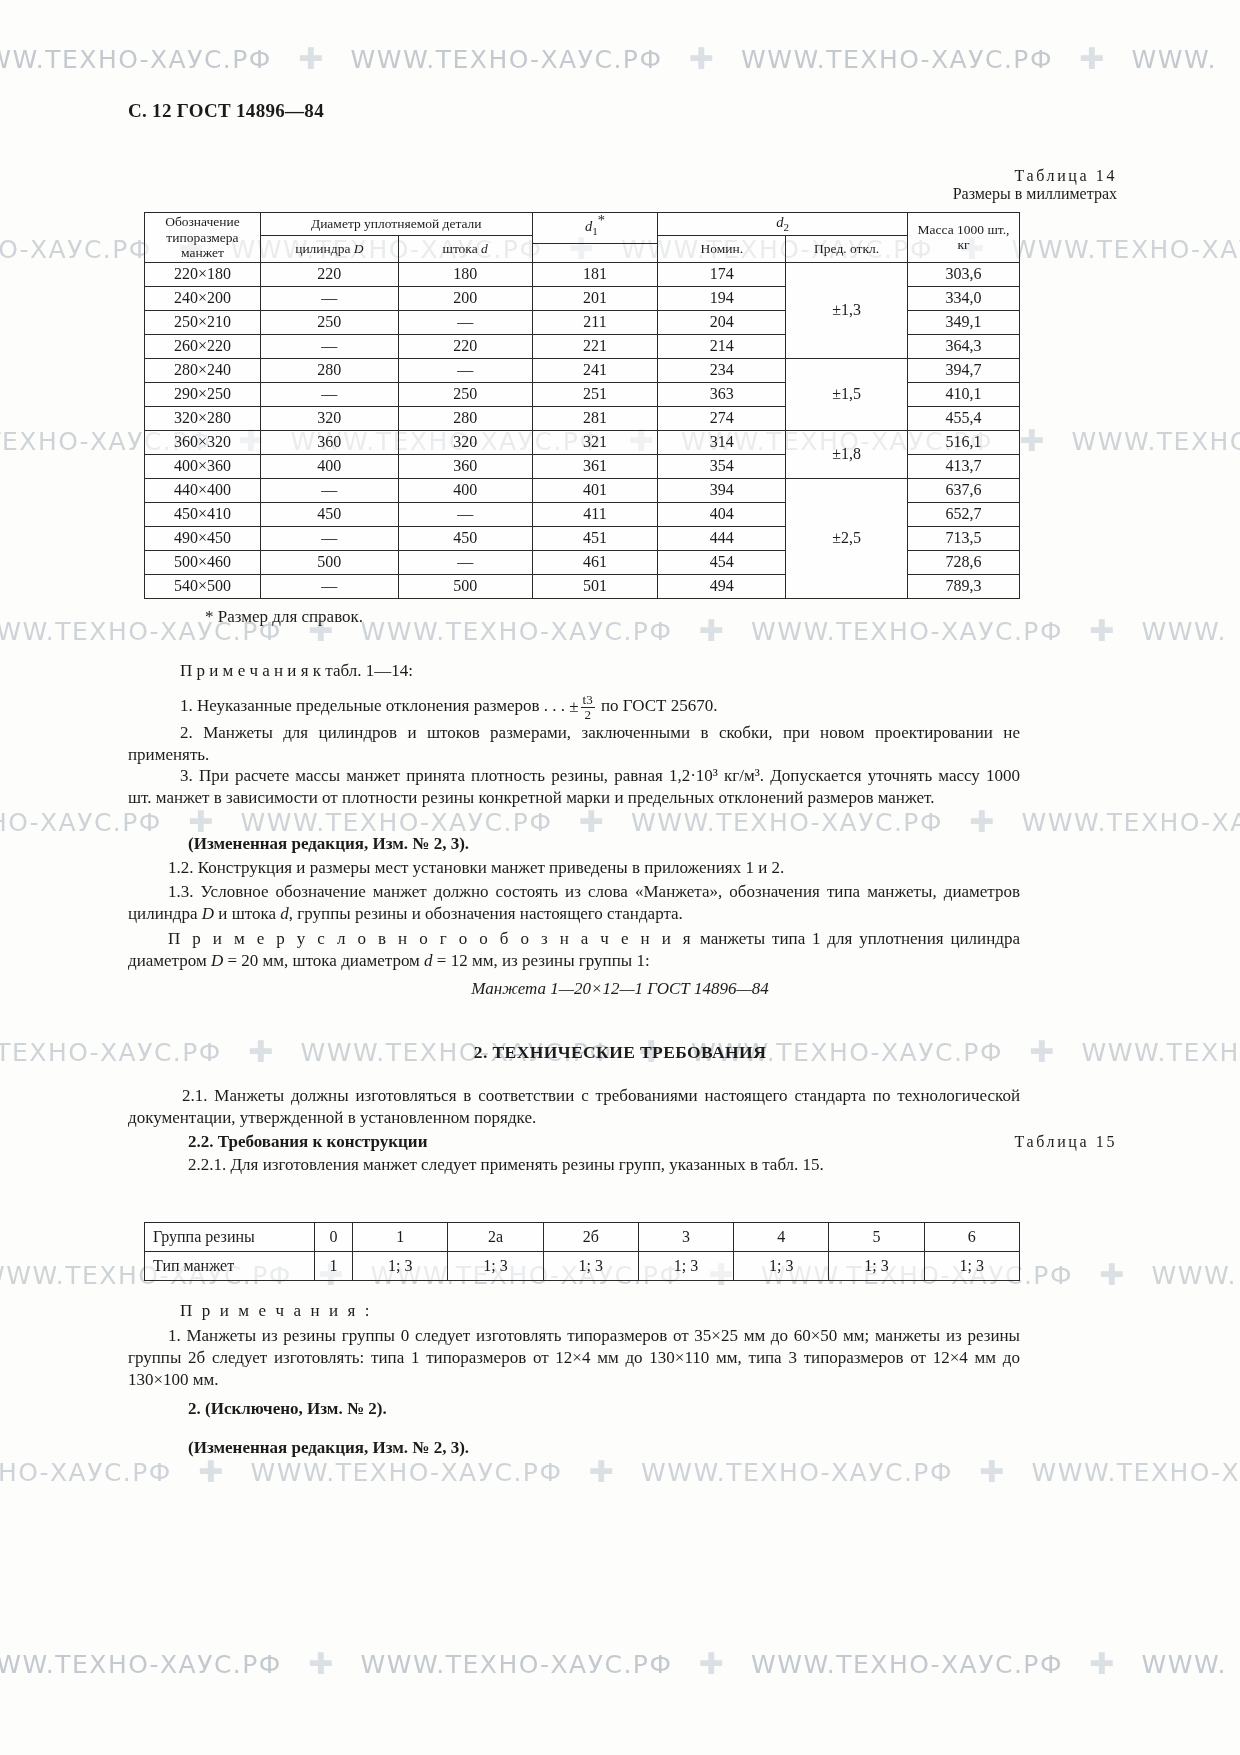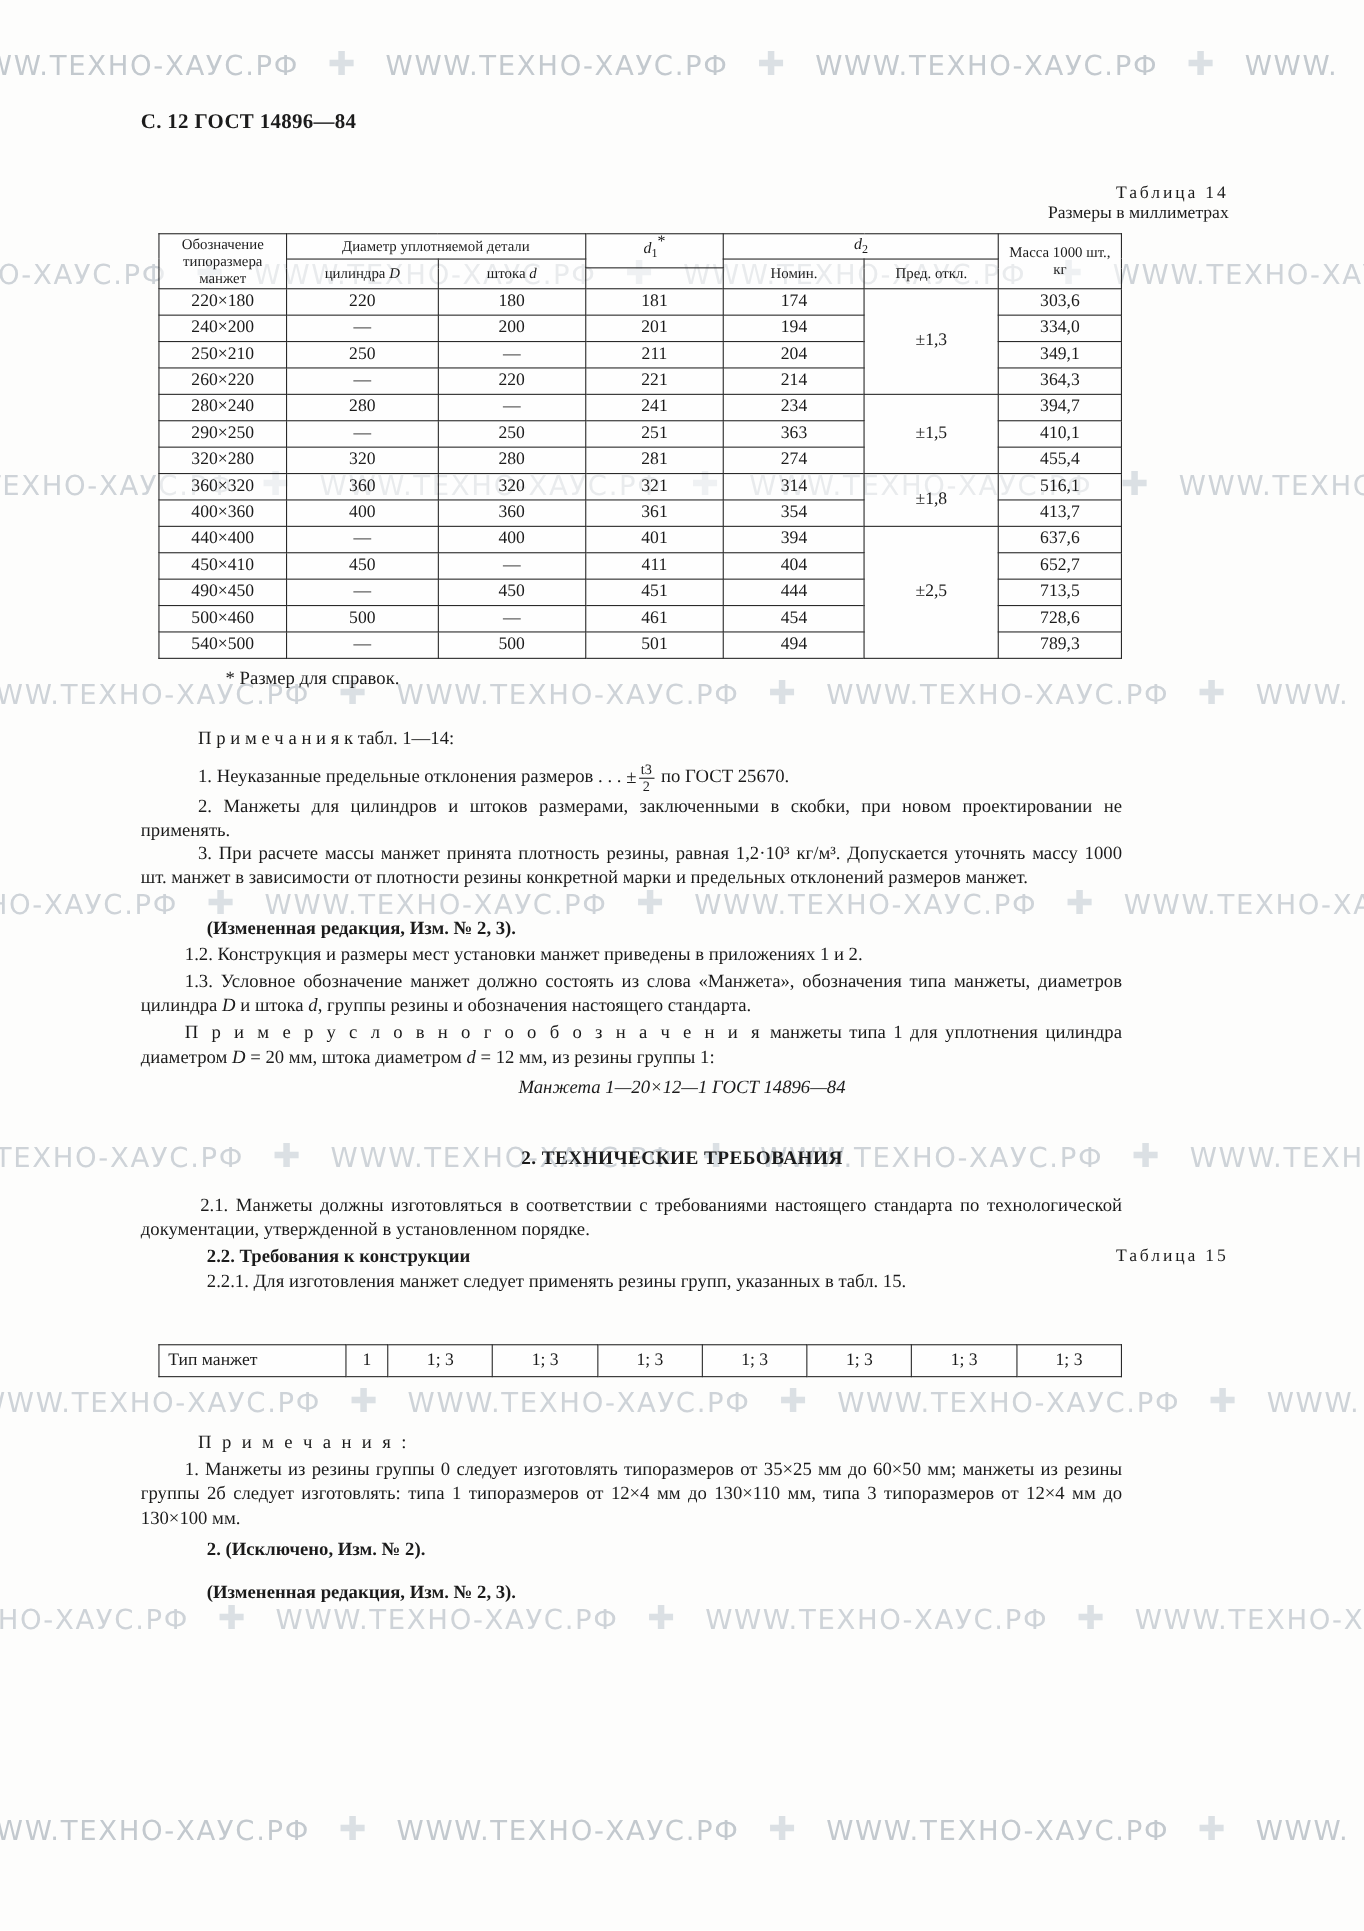--- a/index.html
+++ b/index.html
@@ -427,20 +427,31 @@
     <div class="para b" style="left:188px; top:1131px; width:500px;">2.2.  Требования к конструкции</div>
 
     <div class="para" style="left:188px; top:1154px; width:830px;">2.2.1.  Для изготовления манжет следует применять резины групп, указанных в табл. 15.</div>
 
     <div class="tbl-caption sp" style="top:1133px;">Таблица   15</div>
 
     <div class="table-wrap" style="top:1222px;">
       <table class="t15">
         <tbody>
           <tr>
+            <td class="lbl">Группа резины</td>
+            <td>0</td>
+            <td>1</td>
+            <td>2а</td>
+            <td>2б</td>
+            <td>3</td>
+            <td>4</td>
+            <td>5</td>
+            <td>6</td>
+          </tr>
+          <tr>
             <td class="lbl">Тип манжет</td>
             <td>1</td>
             <td>1; 3</td>
             <td>1; 3</td>
             <td>1; 3</td>
             <td>1; 3</td>
             <td>1; 3</td>
             <td>1; 3</td>
             <td>1; 3</td>
           </tr>

